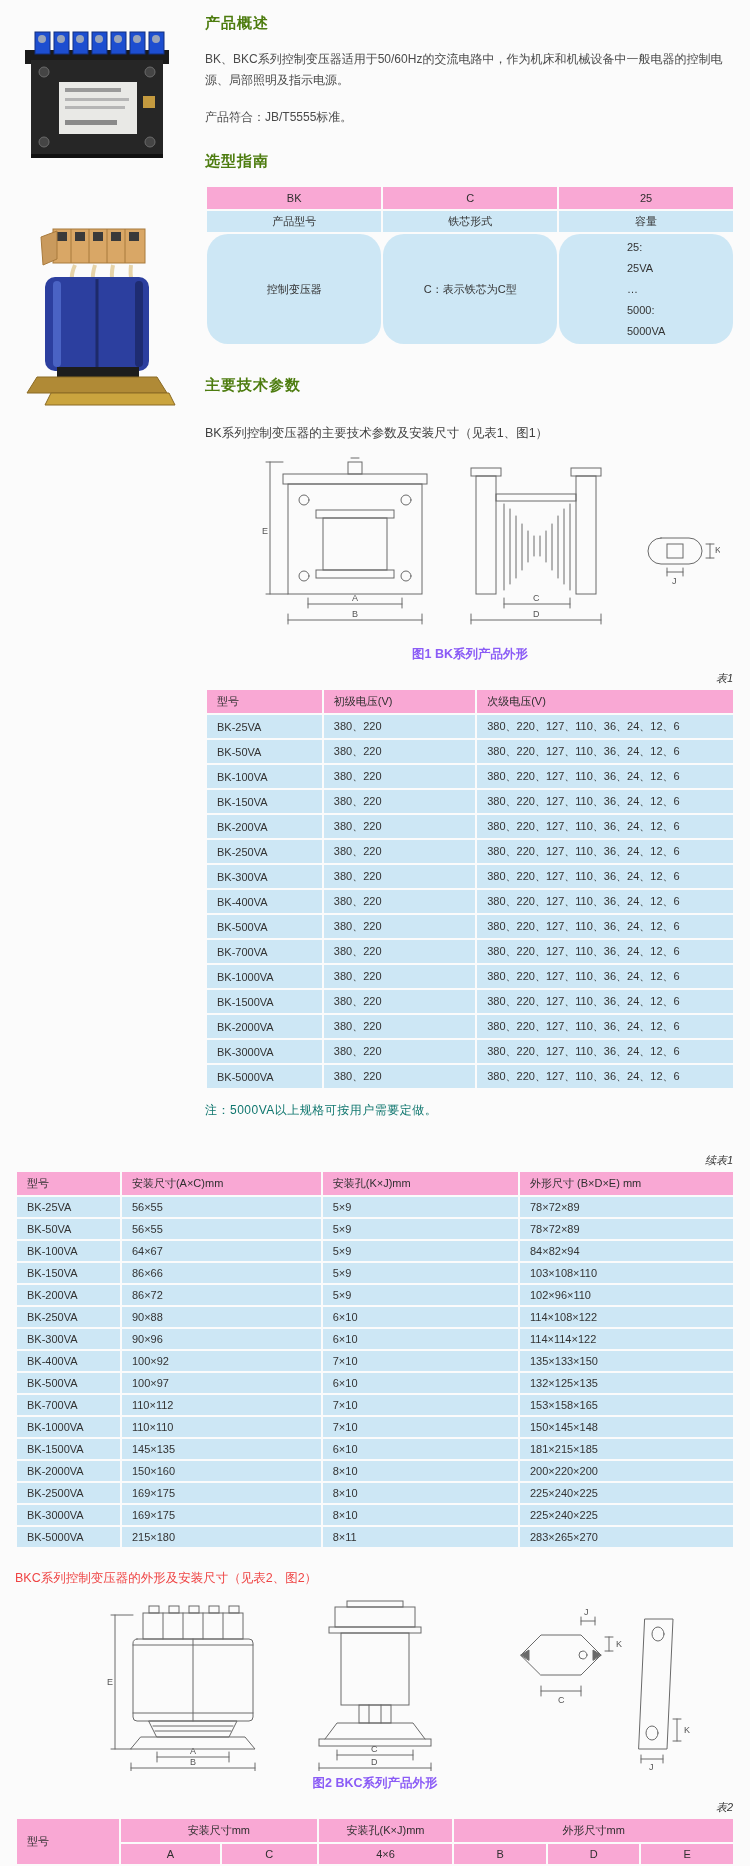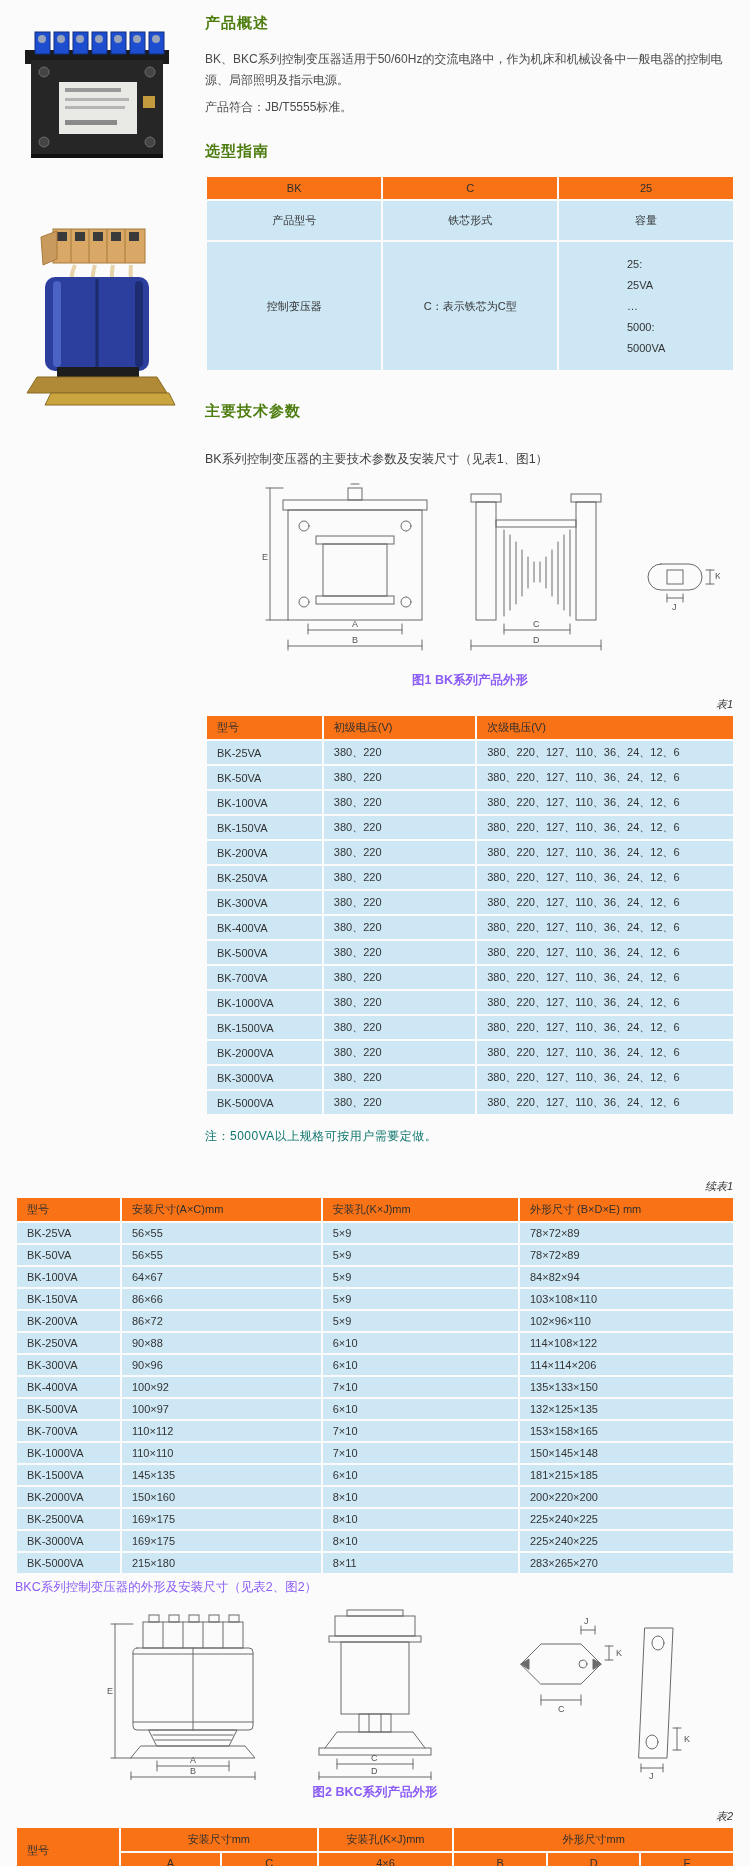--- a/index.html
+++ b/index.html
@@ -18,53 +18,53 @@
 
   .photo { display:block; margin: 0 6px 0 2px; }
   .photo + .photo { margin-top: 42px; }
 
   h2.sec { color:#4d7c0f; font-size:15px; font-weight:bold; letter-spacing:1px; }
   .h-overview { margin-top: 6px; }
   .h-selection { margin-top: 24px; }
   .h-tech { margin-top: 30px; }
 
   p.body-text { font-size:12px; line-height:1.75; margin-top:16px; color:#4a4a4a; }
-  p.body-text.tight { margin-top:6px; }
+  p.body-text.tight { margin-top:16px; }
   p.intro { font-size:12.5px; margin-top:30px; color:#3f3f3f; }
 
   
   table.blue { width:100%; border-collapse:separate; border-spacing:2px; table-layout:fixed; }
   table.blue th {
-    background:#f97316; font-weight:normal; font-size:11px; color:#2f2f2f;
+    background:#f9a8d4; font-weight:normal; font-size:11px; color:#2f2f2f;
     padding:5px 10px; text-align:left;
   }
   table.blue td { background:#cde7f5; font-size:11px; color:#333; padding:3px 10px; }
 
   
   #sel-table { margin-top: 14px; }
   #sel-table th, #sel-table td { text-align:center; }
-  #sel-table td { padding:12px 10px;margin-left:6px; }
+  #sel-table td { padding:3px 10px;margin-left:6px; }
   #sel-table .preline { white-space: pre-line; display:inline-block; text-align:left; line-height:1.9; }
-  #sel-table td.tall { height: 96px; vertical-align: middle; }
+  #sel-table td.tall { height: 96px; vertical-align: middle; border-radius: 21px; }
 
   
   .figure { display:block; margin: 10px auto 0 auto; }
   .fig-caption { text-align:center; font-size:12.5px; font-weight:bold; color:#8b5cf6; margin-top:4px; }
   .tbl-label { text-align:right; font-size:11px; color:#333; margin-top:8px; padding-right:2px;font-style:italic; }
 
   #t1 { margin-top:2px; }
   #t1 th, #t1 td { padding:4px 10px; }
 
   .note { font-size:12px; color:#0f766e; margin-top:12px; letter-spacing:0.5px; }
 
   .wide { margin-top: 34px; }
   #t1b { margin-top:2px; }
   #t1b th, #t1b td { padding:4px 10px; }
 
-  .bkc-intro { font-size:12.5px; color:#8b5cf6; margin-top:4px; }
+  .bkc-intro { font-size:12.5px; color:#ef4444; margin-top:21px; }
 
   #t2 { margin-top:2px; }
   #t2 th { text-align:center; padding:4px 12px; }
   #t2 th.left { text-align:left; padding-left:10px; vertical-align:middle; }
   #t2 td { text-align:center; padding:4px 6px; }
   #t2 td:first-child { text-align:left; padding-left:10px; }
 
   svg text { font-family:"Liberation Sans","DejaVu Sans",sans-serif; }
   .dim-label { font-size:9px; fill:#555; }
 </style>
@@ -399,21 +399,21 @@
           <tr>
             <td>BK-250VA</td>
             <td>90×88</td>
             <td>6×10</td>
             <td>114×108×122</td>
           </tr>
           <tr>
             <td>BK-300VA</td>
             <td>90×96</td>
             <td>6×10</td>
-            <td>114×114×206</td>
+            <td>114×114×122</td>
           </tr>
           <tr>
             <td>BK-400VA</td>
             <td>100×92</td>
             <td>7×10</td>
             <td>135×133×150</td>
           </tr>
           <tr>
             <td>BK-500VA</td>
             <td>100×97</td>

